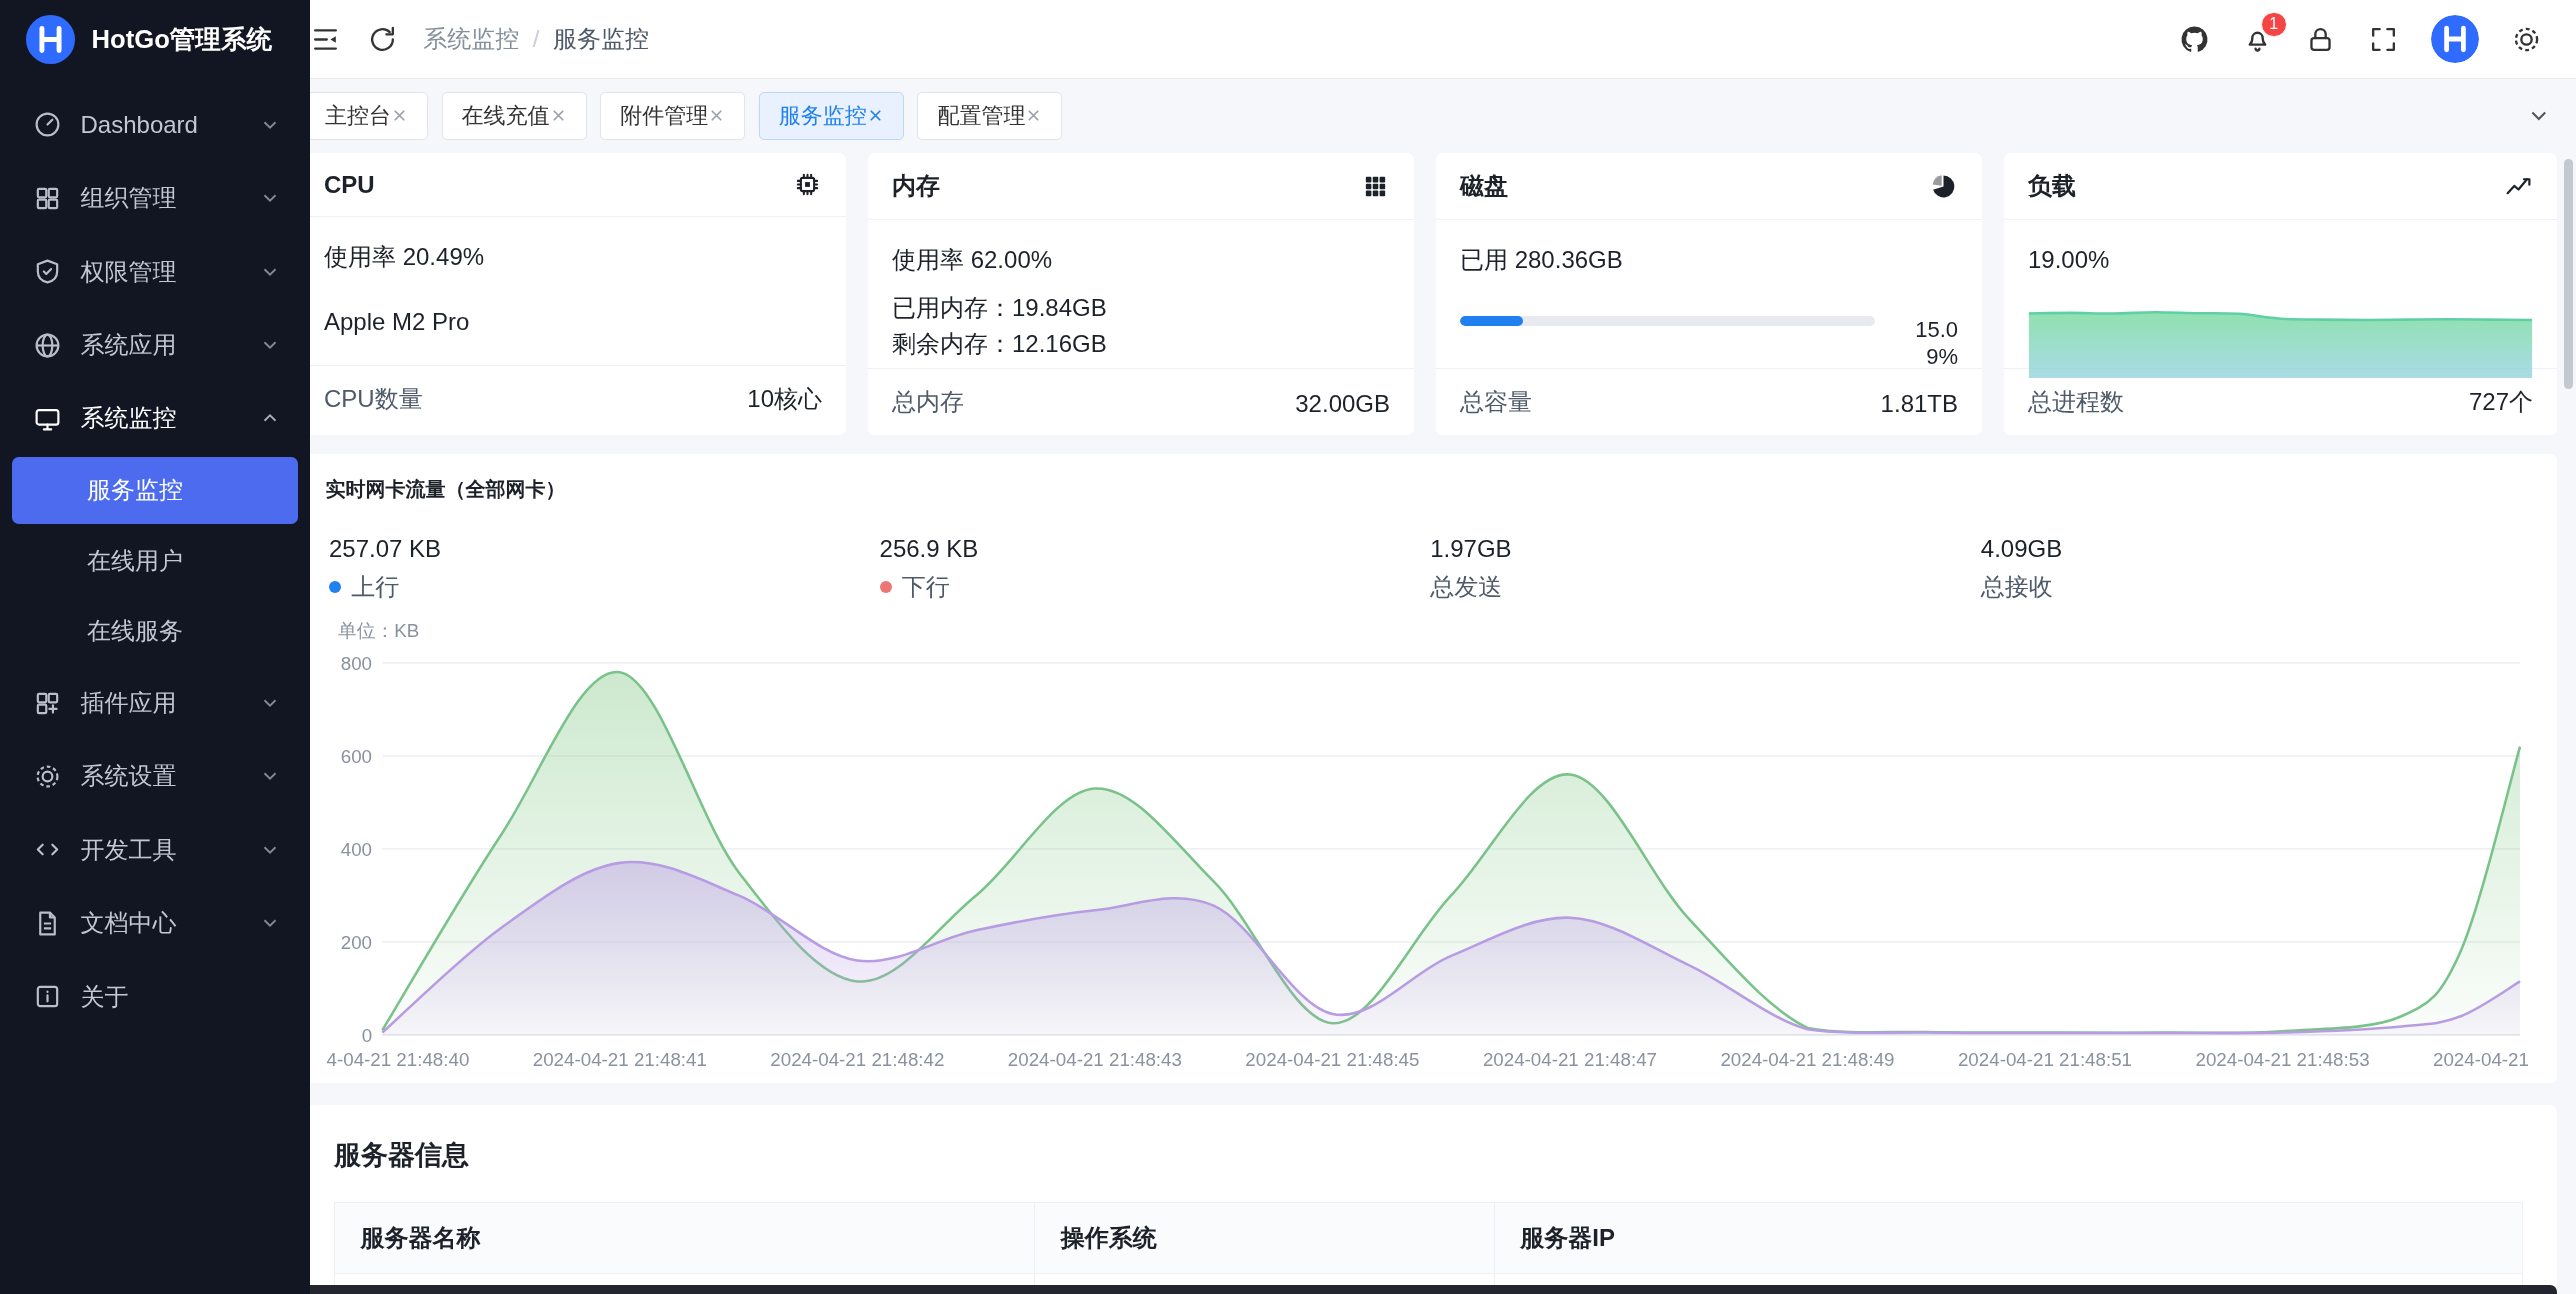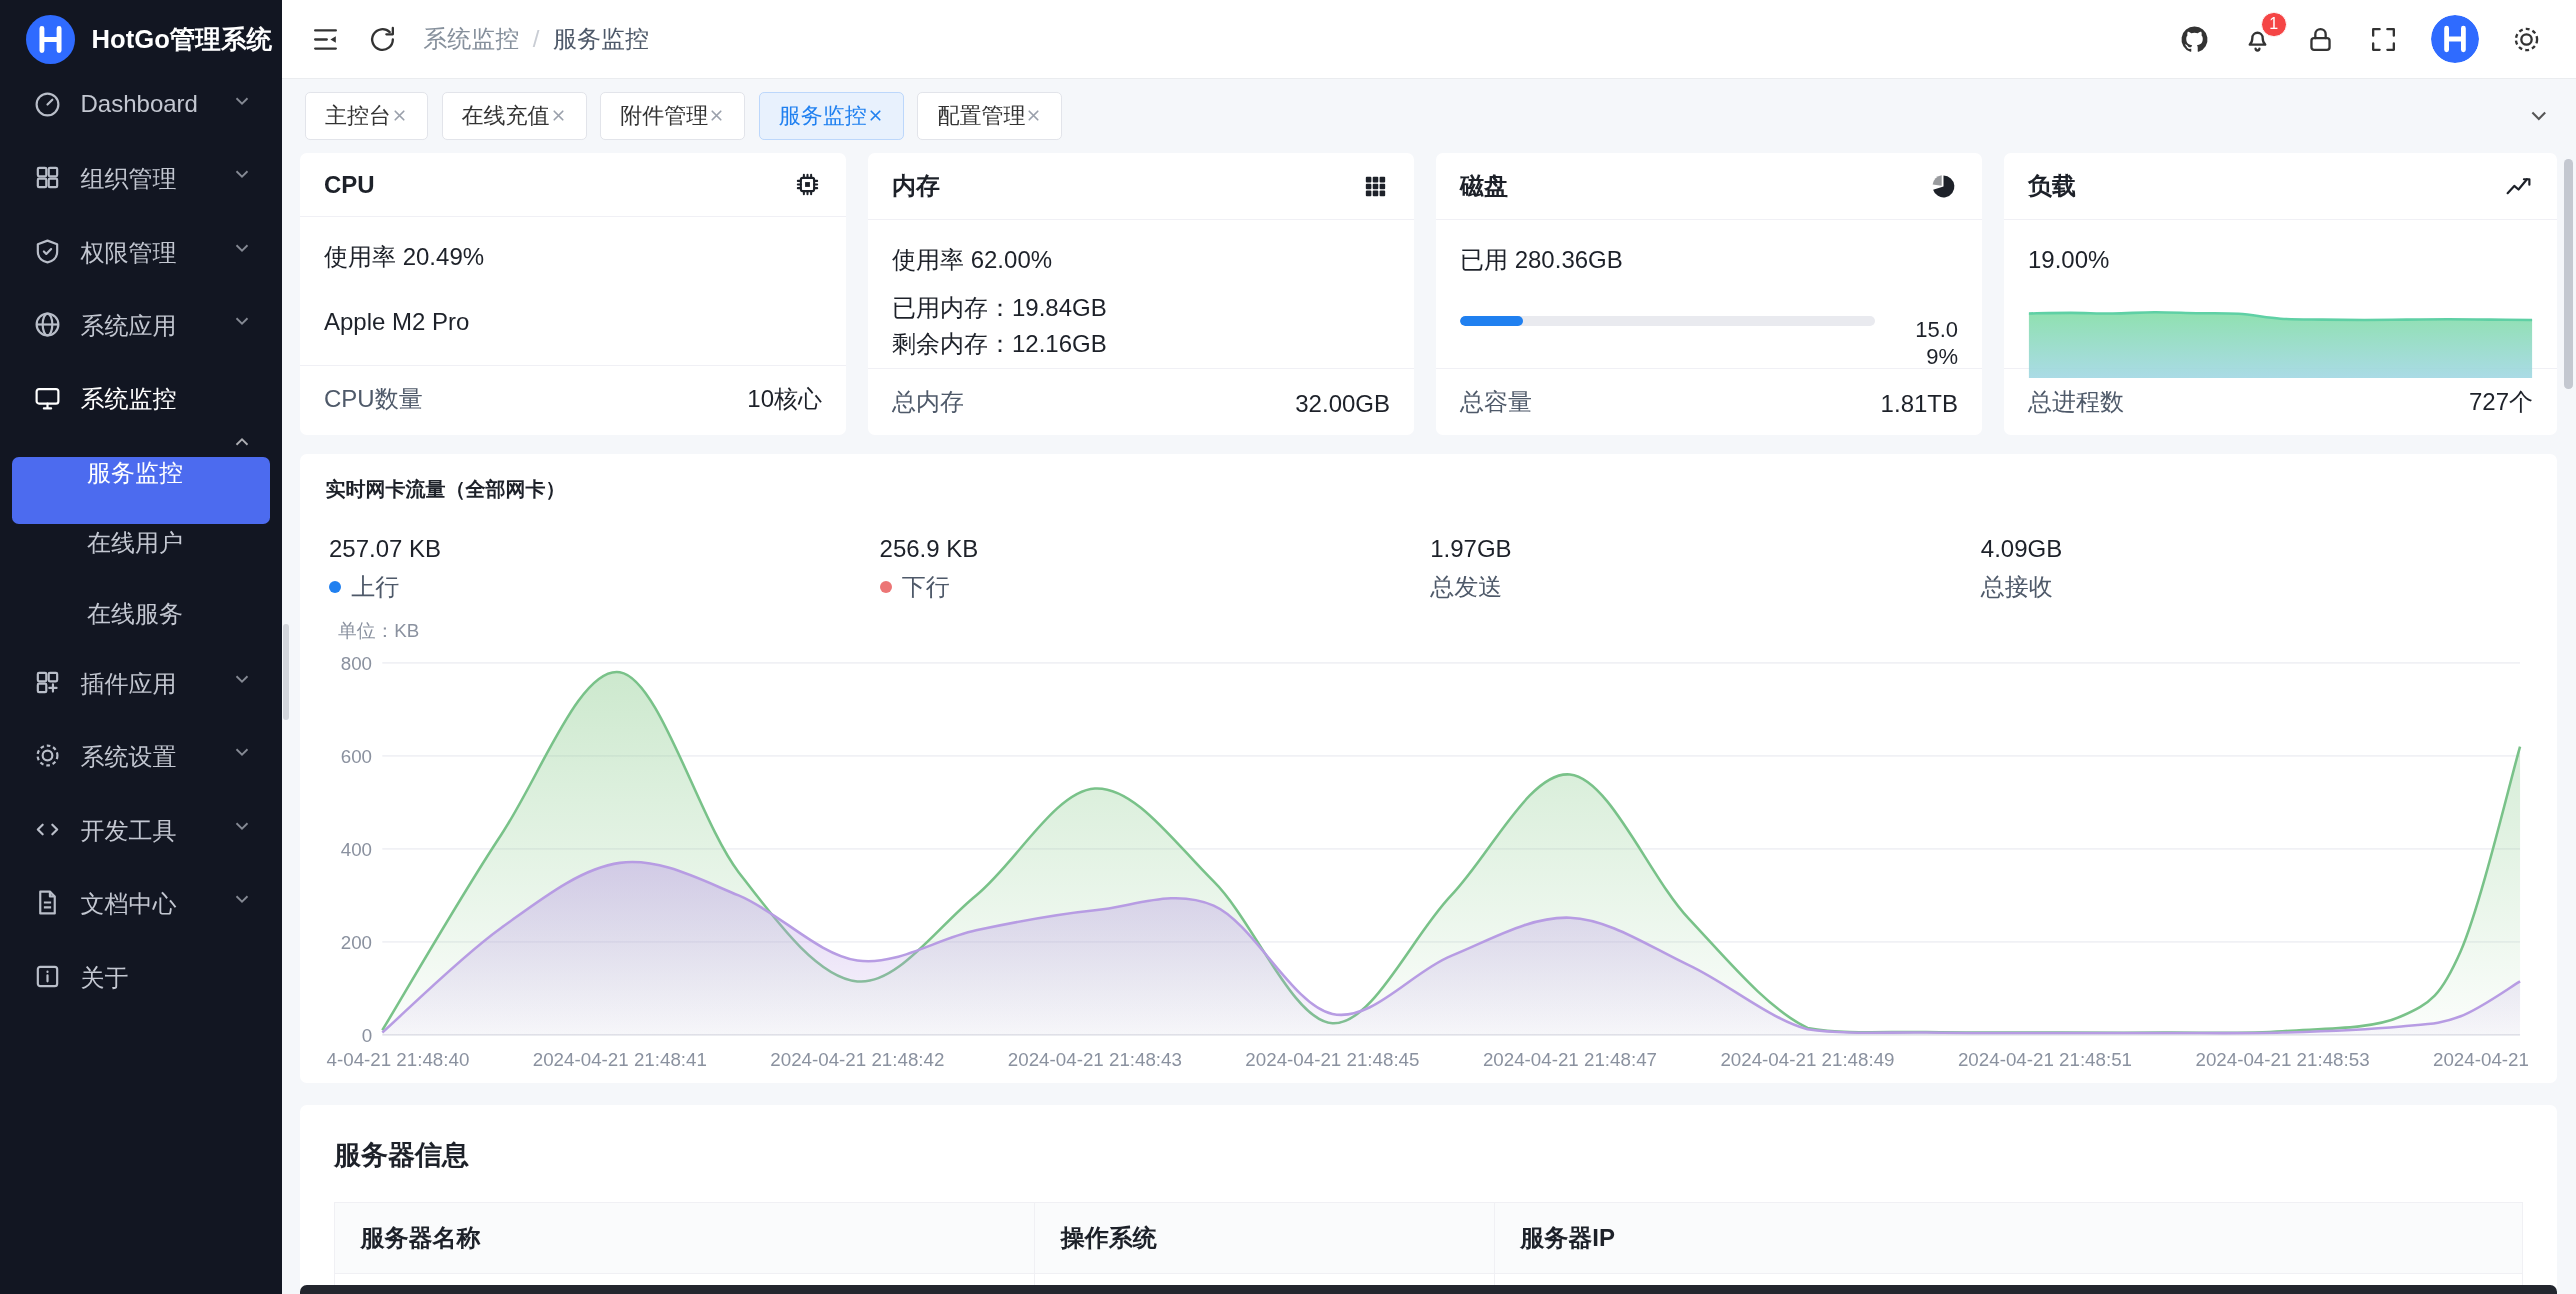--- a/index.html
+++ b/index.html
@@ -2,27 +2,27 @@
 <html><head>
 <meta charset="utf-8">
 <style>
   *{margin:0;padding:0;box-sizing:border-box}
   html,body{width:2576px;height:1295px;overflow:hidden;background:#f5f7fa;
     font-family:"Liberation Sans","DejaVu Sans",sans-serif;font-size:24px;color:#1d2129}
   svg{display:block}
   .icn{width:29px;height:29px}
 
   
-  .sidebar{position:fixed;left:0;top:0;width:282px;height:100%;background:#121622;z-index:30;
+  .sidebar{position:fixed;left:0;top:0;width:310px;height:100%;background:#121622;z-index:30;
     display:flex;flex-direction:column}
   .logo-row{height:78px;display:flex;align-items:center;gap:17px;padding:0 25.6px;flex-shrink:0}
   .logo-badge{width:49px;height:49px;flex-shrink:0}
   .logo-title{color:#fff;font-size:25.6px;font-weight:700;white-space:nowrap}
   .menu{flex:1;overflow:hidden;padding:8.5px 0}
-  .mi{height:70px;margin:3.4px 12px;padding:0 17px 0 20.5px;display:flex;gap:19px;
+  .mi{height:70px;margin:3.4px 12px;padding:0 17px 0 20.5px;display:flex;align-items:center;gap:19px;
     color:#c3c7d1;border-radius:6.8px;cursor:pointer;white-space:nowrap}
   .mi .micon{color:#b9bec9;display:flex}
   .mi .chev{margin-left:auto;opacity:.65;display:flex}
   .chev svg{width:22px;height:22px}
   .mi.parent-active,.mi.parent-active .micon{color:#fff}
   .mi.parent-active .chev{transform:rotate(180deg)}
   .sub .mi{height:67px;padding-left:75px}
   .sub .mi.active{background:#4c6bef;color:#fff}
 
   

